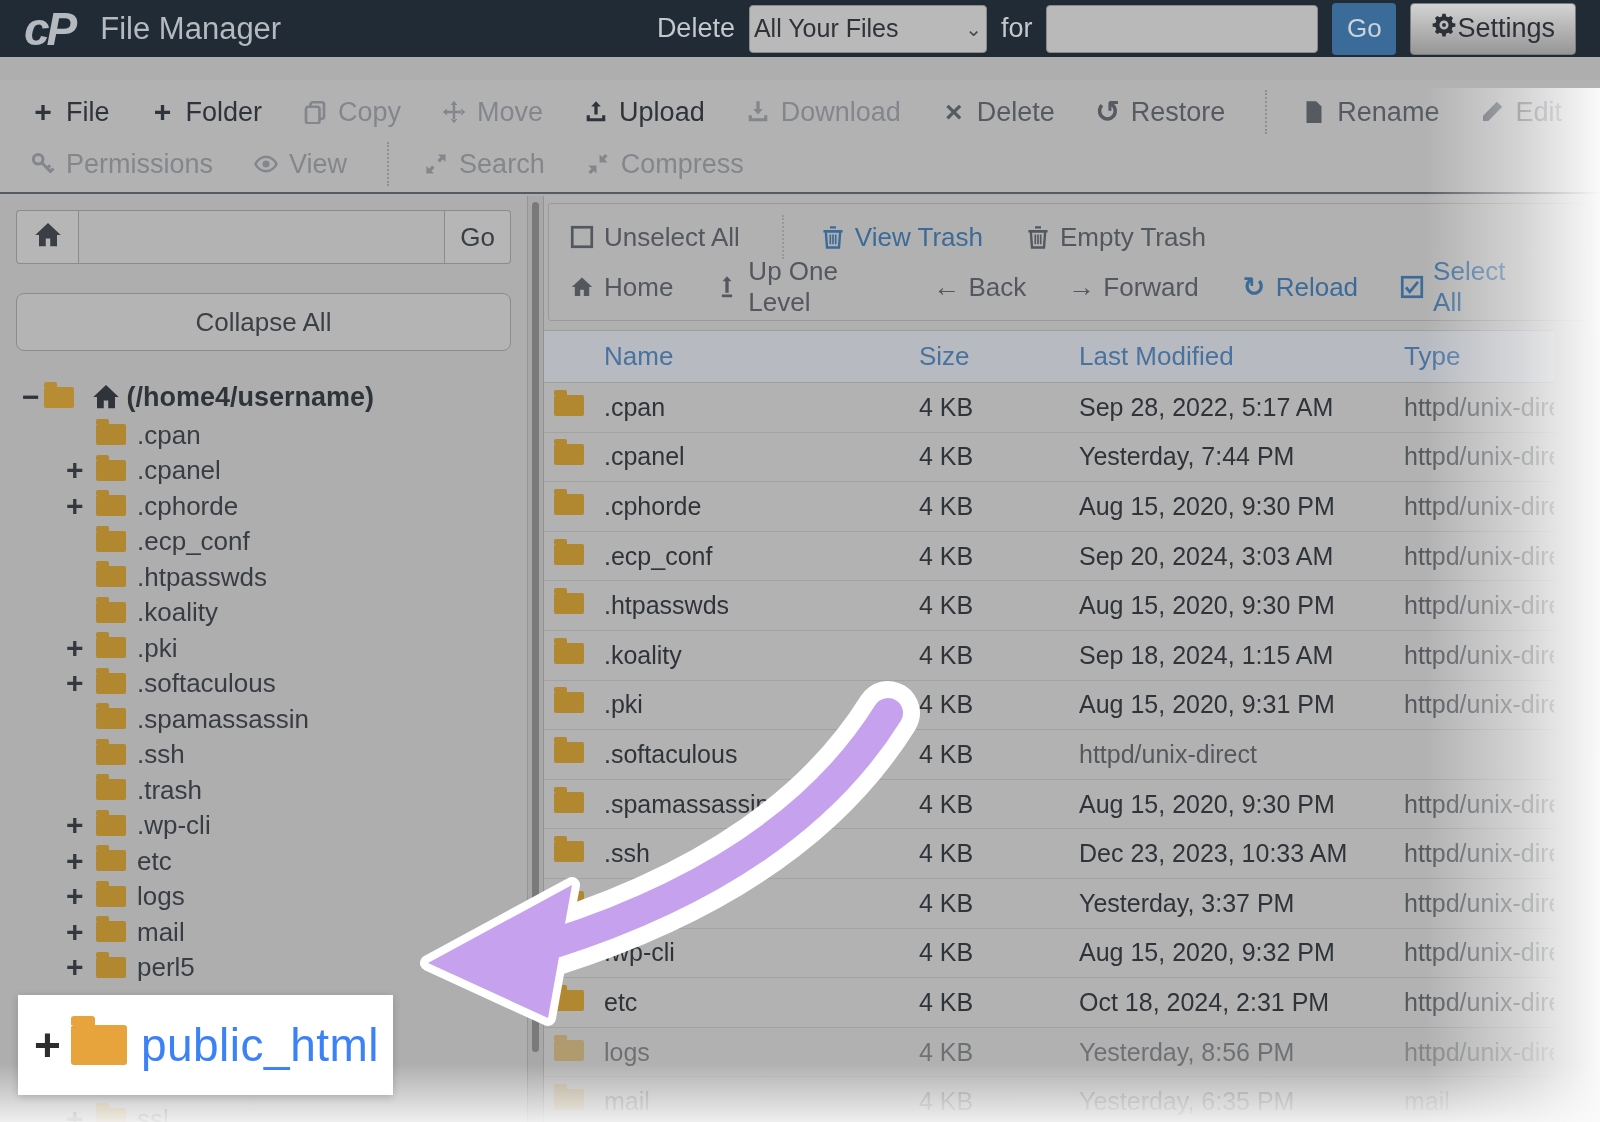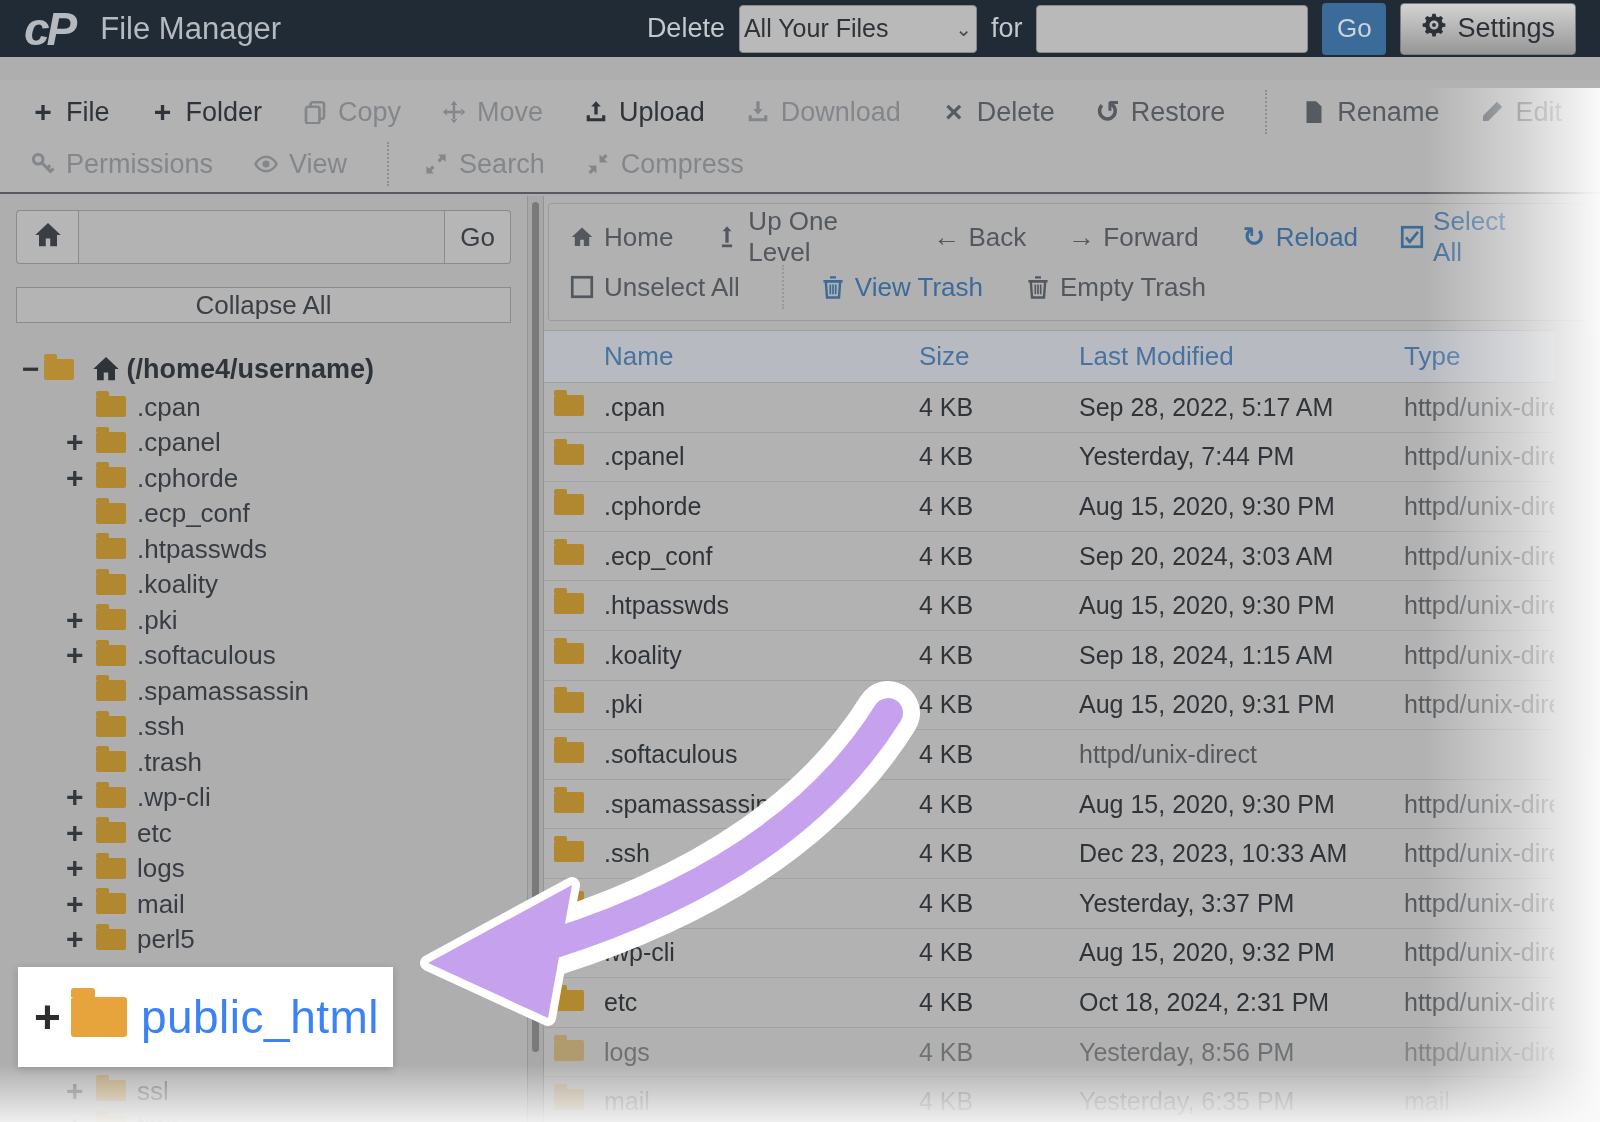--- a/index.html
+++ b/index.html
@@ -13,21 +13,21 @@
   .app-title { font-size:31px; color:#b4bac0; }
   .header-right { margin-left:auto; display:flex; align-items:center; gap:14px; }
   .hdr-label { font-size:27px; color:#c3c8cd; }
   .scope-select { width:238px; height:48px; background:#b9b9b9; border:1px solid #8a8a8a; border-radius:4px;
                   font-size:25px; color:#2e3338; display:flex; align-items:center; padding:0 4px; }
   .scope-select .chev { margin-left:auto; font-size:20px; color:#45494e; }
   .search-input { width:272px; height:48px; background:#b9b9b9; border:1px solid #8a8a8a; border-radius:4px; }
   .go-btn { width:64px; height:52px; background:#3a6b99; border:none; border-radius:4px; color:#ccd3da; font-size:26px; }
   .settings-btn { height:52px; padding:0 20px; border:1px solid #7c7c7c; border-radius:4px;
                   background:linear-gradient(#d3d3d3,#969696); color:#2c3137; font-size:27px;
-                  display:flex; align-items:center; gap:10px; }
+                  display:flex; align-items:center; }
 
   
   .toolbar { position:absolute; top:80px; left:0; width:1600px; height:114px; background:#b2b2b2;
              border-bottom:2px solid #565b61; padding:6px 0 0 30px; z-index:5; }
   .tb-row { display:flex; align-items:center; height:52px; }
   .tb-item { display:flex; align-items:center; gap:10px; font-size:27px; margin-right:40px; cursor:default; }
   .tb-item .icn { display:inline-flex; width:26px; height:26px; align-items:center; justify-content:center; }
   .tb-item .icn svg { width:24px; height:24px; }
   .tb-item .icn.txt { font-size:30px; font-weight:bold; line-height:26px; }
   .st-dark  { color:#2f343a; }
@@ -43,22 +43,22 @@
   .main { flex:1; background:#b0b0b0; position:relative; overflow:hidden; }
 
   
   .pathbar { display:flex; height:54px; }
   .home-btn { width:62px; background:#b6b6b6; border:1px solid #8b8b8b; border-right:none; border-radius:4px 0 0 4px;
               display:flex; align-items:center; justify-content:center; color:#3a3f45; }
   .home-btn svg { width:30px; height:30px; }
   .path-input { flex:1; background:#b3b3b3; border:1px solid #8b8b8b; }
   .sb-go { width:66px; background:#b6b6b6; border:1px solid #8b8b8b; border-left:none; border-radius:0 4px 4px 0;
            font-size:26px; color:#3a3f45; }
-  .collapse-btn { margin-top:23px; width:100%; height:36px; background:#b4b4b4; border:1px solid #8b8b8b;
-                  border-radius:0; font-size:26px; color:#3b4046; }
+  .collapse-btn { margin-top:29px; width:100%; height:58px; background:#b4b4b4; border:1px solid #8b8b8b;
+                  border-radius:8px; font-size:26px; color:#3b4046; }
 
   
   .tree { margin-top:26px; }
   .tree-root { display:flex; align-items:center; height:40px; font-weight:bold; font-size:27px; color:#2f343a; padding-left:6px; }
   .tree-root .minus { font-size:30px; font-weight:bold; margin-right:4px; }
   .tree-root svg { width:30px; height:30px; margin:0 6px; }
   .tree-row { display:flex; align-items:center; height:35.5px; padding-left:50px; font-size:26px; color:#383d43; }
   .tree-row .plus { width:30px; font-size:30px; font-weight:bold; color:#33383e; }
   .tree-row .plus.hidden { visibility:hidden; }
   .folder { display:inline-block; width:30px; height:21px; background:#b1872f; border-radius:2px; position:relative; margin-right:11px; flex:none; }
@@ -365,60 +365,20 @@
         </div>
     </div>
   </div>
 
   <div class="gutter">
     <div class="thumb"></div>
   </div>
 
   <div class="main">
     <div class="navbox">
-      <div class="nav-row" id="nav-row1">
-          <div class="nav-item nav-dark">
-            <span class="icn">
-              <svg viewBox="0 0 16 16">
-                <path fill="currentColor" d="M8 1.6 1.2 8h2v6h3.6V9.8h2.4V14h3.6V8h2z"></path>
-              </svg>
-            </span>
-            <span>Home</span>
-          </div>
-          <div class="nav-item nav-dark">
-            <span class="icn">
-              <svg viewBox="0 0 16 16">
-                <path fill="currentColor" d="M8 0.8l3 3.4H9.1v7.6H6.9V4.2H5z"></path>
-                <rect x="4.6" y="13" width="6.8" height="1.8" fill="currentColor"></rect>
-              </svg>
-            </span>
-            <span>Up One Level</span>
-          </div>
-          <div class="nav-item nav-dark">
-            <span class="icn txt">←</span>
-            <span>Back</span>
-          </div>
-          <div class="nav-item nav-dark">
-            <span class="icn txt">→</span>
-            <span>Forward</span>
-          </div>
-          <div class="nav-item nav-blue">
-            <span class="icn txt">↻</span>
-            <span>Reload</span>
-          </div>
-          <div class="nav-item nav-blue">
-            <span class="icn">
-              <svg viewBox="0 0 16 16">
-                <rect x="1.5" y="1.5" width="13" height="13" fill="none" stroke="currentColor" stroke-width="1.8"></rect>
-                <path d="M4 8.2l2.5 3L12 4.6" fill="none" stroke="currentColor" stroke-width="1.8"></path>
-              </svg>
-            </span>
-            <span>Select All</span>
-          </div>
-        </div>
       <div class="nav-row" id="nav-row2">
           <div class="nav-item nav-dark">
             <span class="icn">
               <svg viewBox="0 0 16 16">
                 <rect x="1.5" y="1.5" width="13" height="13" fill="none" stroke="currentColor" stroke-width="1.8"></rect>
               </svg>
             </span>
             <span>Unselect All</span>
           </div>
           <div class="nav-div"></div>
@@ -436,20 +396,60 @@
             <span class="icn">
               <svg viewBox="0 0 16 16">
                 <path d="M3.2 4.2h9.6L12 15H4z" fill="none" stroke="currentColor" stroke-width="1.6"></path>
                 <path d="M1.6 4.2h12.8M6 1.6h4" stroke="currentColor" stroke-width="1.6"></path>
                 <path d="M6.2 6.4v6.4M8 6.4v6.4M9.8 6.4v6.4" stroke="currentColor" stroke-width="1.1"></path>
               </svg>
             </span>
             <span>Empty Trash</span>
           </div>
         </div>
+      <div class="nav-row" id="nav-row1">
+          <div class="nav-item nav-dark">
+            <span class="icn">
+              <svg viewBox="0 0 16 16">
+                <path fill="currentColor" d="M8 1.6 1.2 8h2v6h3.6V9.8h2.4V14h3.6V8h2z"></path>
+              </svg>
+            </span>
+            <span>Home</span>
+          </div>
+          <div class="nav-item nav-dark">
+            <span class="icn">
+              <svg viewBox="0 0 16 16">
+                <path fill="currentColor" d="M8 0.8l3 3.4H9.1v7.6H6.9V4.2H5z"></path>
+                <rect x="4.6" y="13" width="6.8" height="1.8" fill="currentColor"></rect>
+              </svg>
+            </span>
+            <span>Up One Level</span>
+          </div>
+          <div class="nav-item nav-dark">
+            <span class="icn txt">←</span>
+            <span>Back</span>
+          </div>
+          <div class="nav-item nav-dark">
+            <span class="icn txt">→</span>
+            <span>Forward</span>
+          </div>
+          <div class="nav-item nav-blue">
+            <span class="icn txt">↻</span>
+            <span>Reload</span>
+          </div>
+          <div class="nav-item nav-blue">
+            <span class="icn">
+              <svg viewBox="0 0 16 16">
+                <rect x="1.5" y="1.5" width="13" height="13" fill="none" stroke="currentColor" stroke-width="1.8"></rect>
+                <path d="M4 8.2l2.5 3L12 4.6" fill="none" stroke="currentColor" stroke-width="1.8"></path>
+              </svg>
+            </span>
+            <span>Select All</span>
+          </div>
+        </div>
     </div>
 
     <div class="ftable">
       <div class="fhead">
         <div></div>
         <div>Name</div>
         <div>Size</div>
         <div>Last Modified</div>
         <div>Type</div>
       </div>

